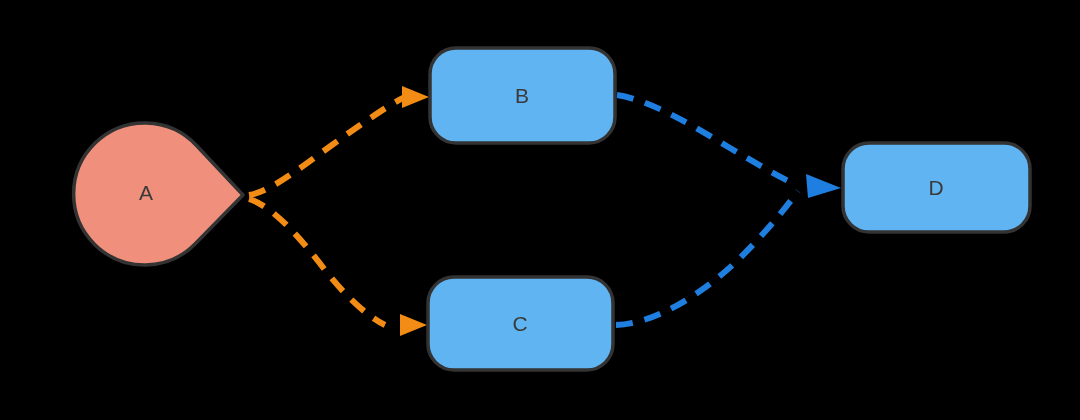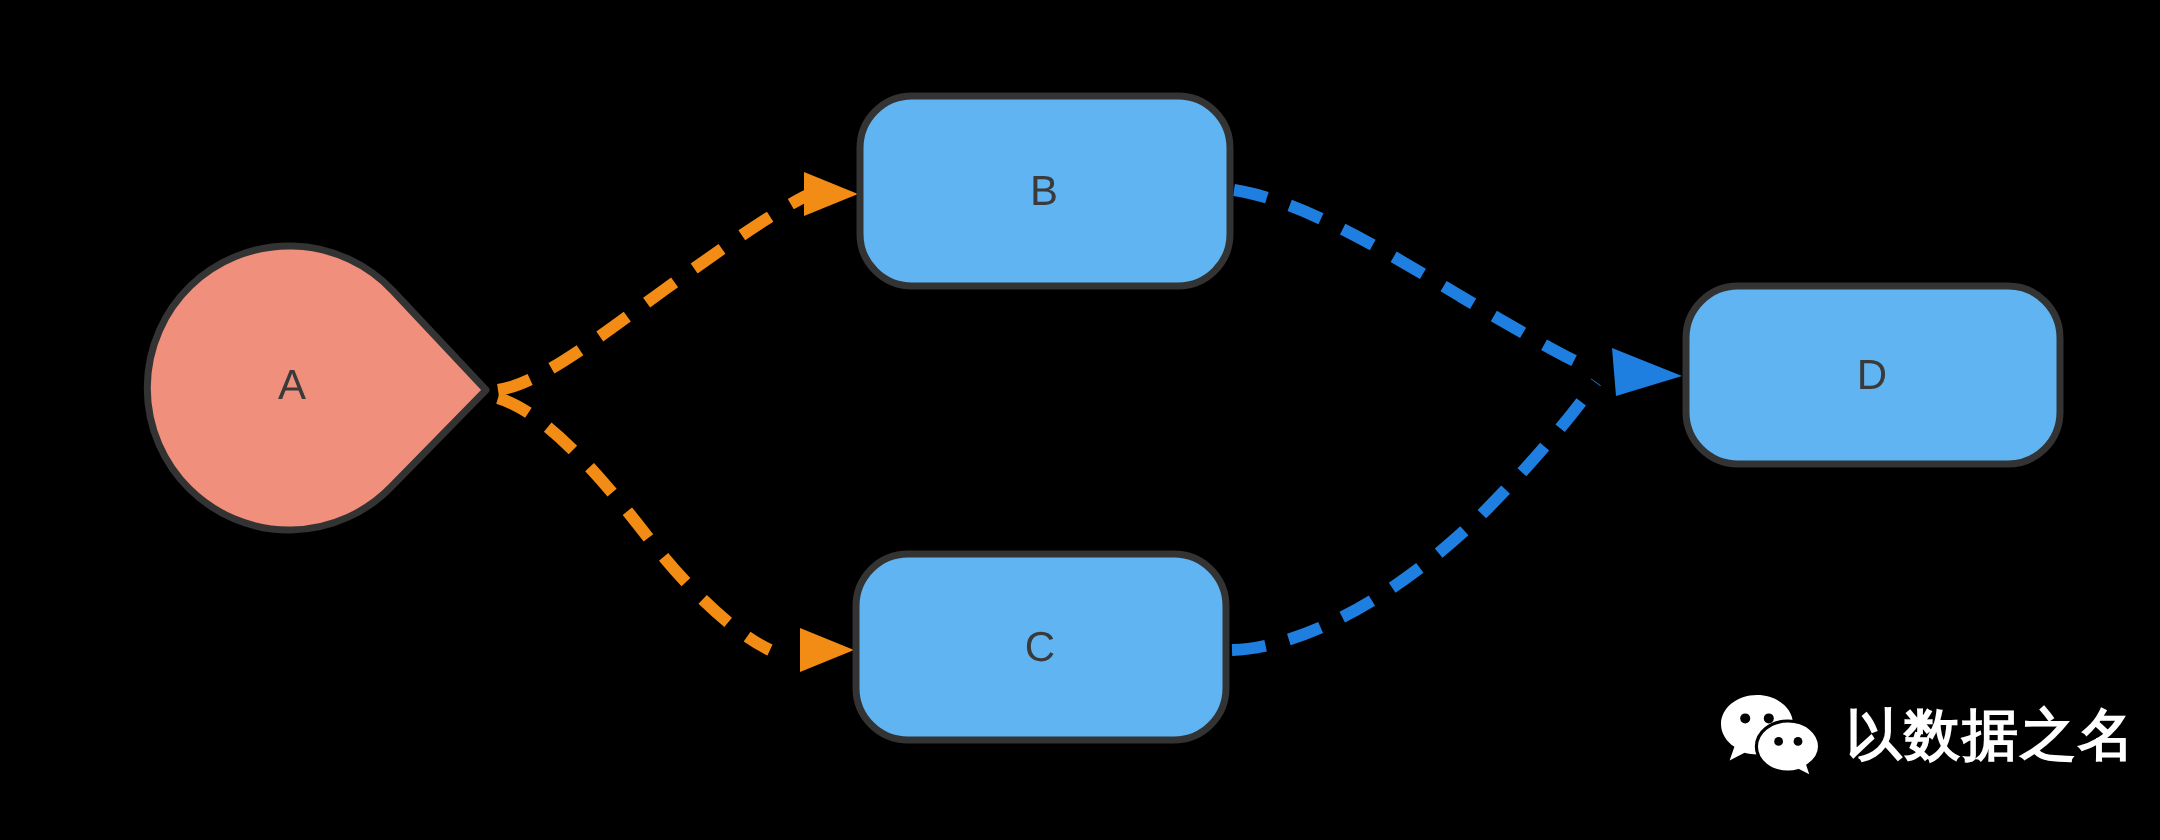--- a/index.html
+++ b/index.html
@@ -101,31 +101,14 @@
       <text class="node-label" x="520" y="325">C</text>
     </g>
 
     <g>
       <rect x="843" y="143" width="187" height="89" rx="26" ry="26" fill="#60b4f2" stroke="#333333" stroke-width="3.5"></rect>
       <text class="node-label" x="936" y="189">D</text>
     </g>
 
   </svg>
 
-  <div class="watermark">
-    <svg class="wechat-mark" viewBox="0 0 56 46">
-
-      <path d="M20.5 2.5 C10.5 2.5 2.5 9.0 2.5 17.0 C2.5 21.6 5.1 25.7 9.2 28.4
-               L6.8 35.2 L14.3 31.4 C16.3 31.9 18.4 32.2 20.5 32.2
-               C30.5 32.2 38.5 25.7 38.5 17.0 C38.5 9.0 30.5 2.5 20.5 2.5 Z" fill="#ffffff"></path>
-      <circle cx="14.6" cy="14.2" r="2.5" fill="#000000"></circle>
-      <circle cx="26.4" cy="14.2" r="2.5" fill="#000000"></circle>
-
-      <path d="M36.0 15.5 C27.2 15.5 20.2 21.2 20.2 28.3 C20.2 35.4 27.2 41.1 36.0 41.1
-               C37.9 41.1 39.7 40.8 41.4 40.3 L48.0 43.7 L46.0 37.7
-               C49.6 35.3 51.8 31.9 51.8 28.3 C51.8 21.2 44.8 15.5 36.0 15.5 Z" fill="#ffffff" stroke="#000000" stroke-width="1.6"></path>
-      <circle cx="31.3" cy="25.7" r="2.2" fill="#000000"></circle>
-      <circle cx="41.0" cy="25.7" r="2.2" fill="#000000"></circle>
-    </svg>
-    <span class="watermark-text">以数据之名</span>
-  </div>
 
 </div>
 
 </body></html>

